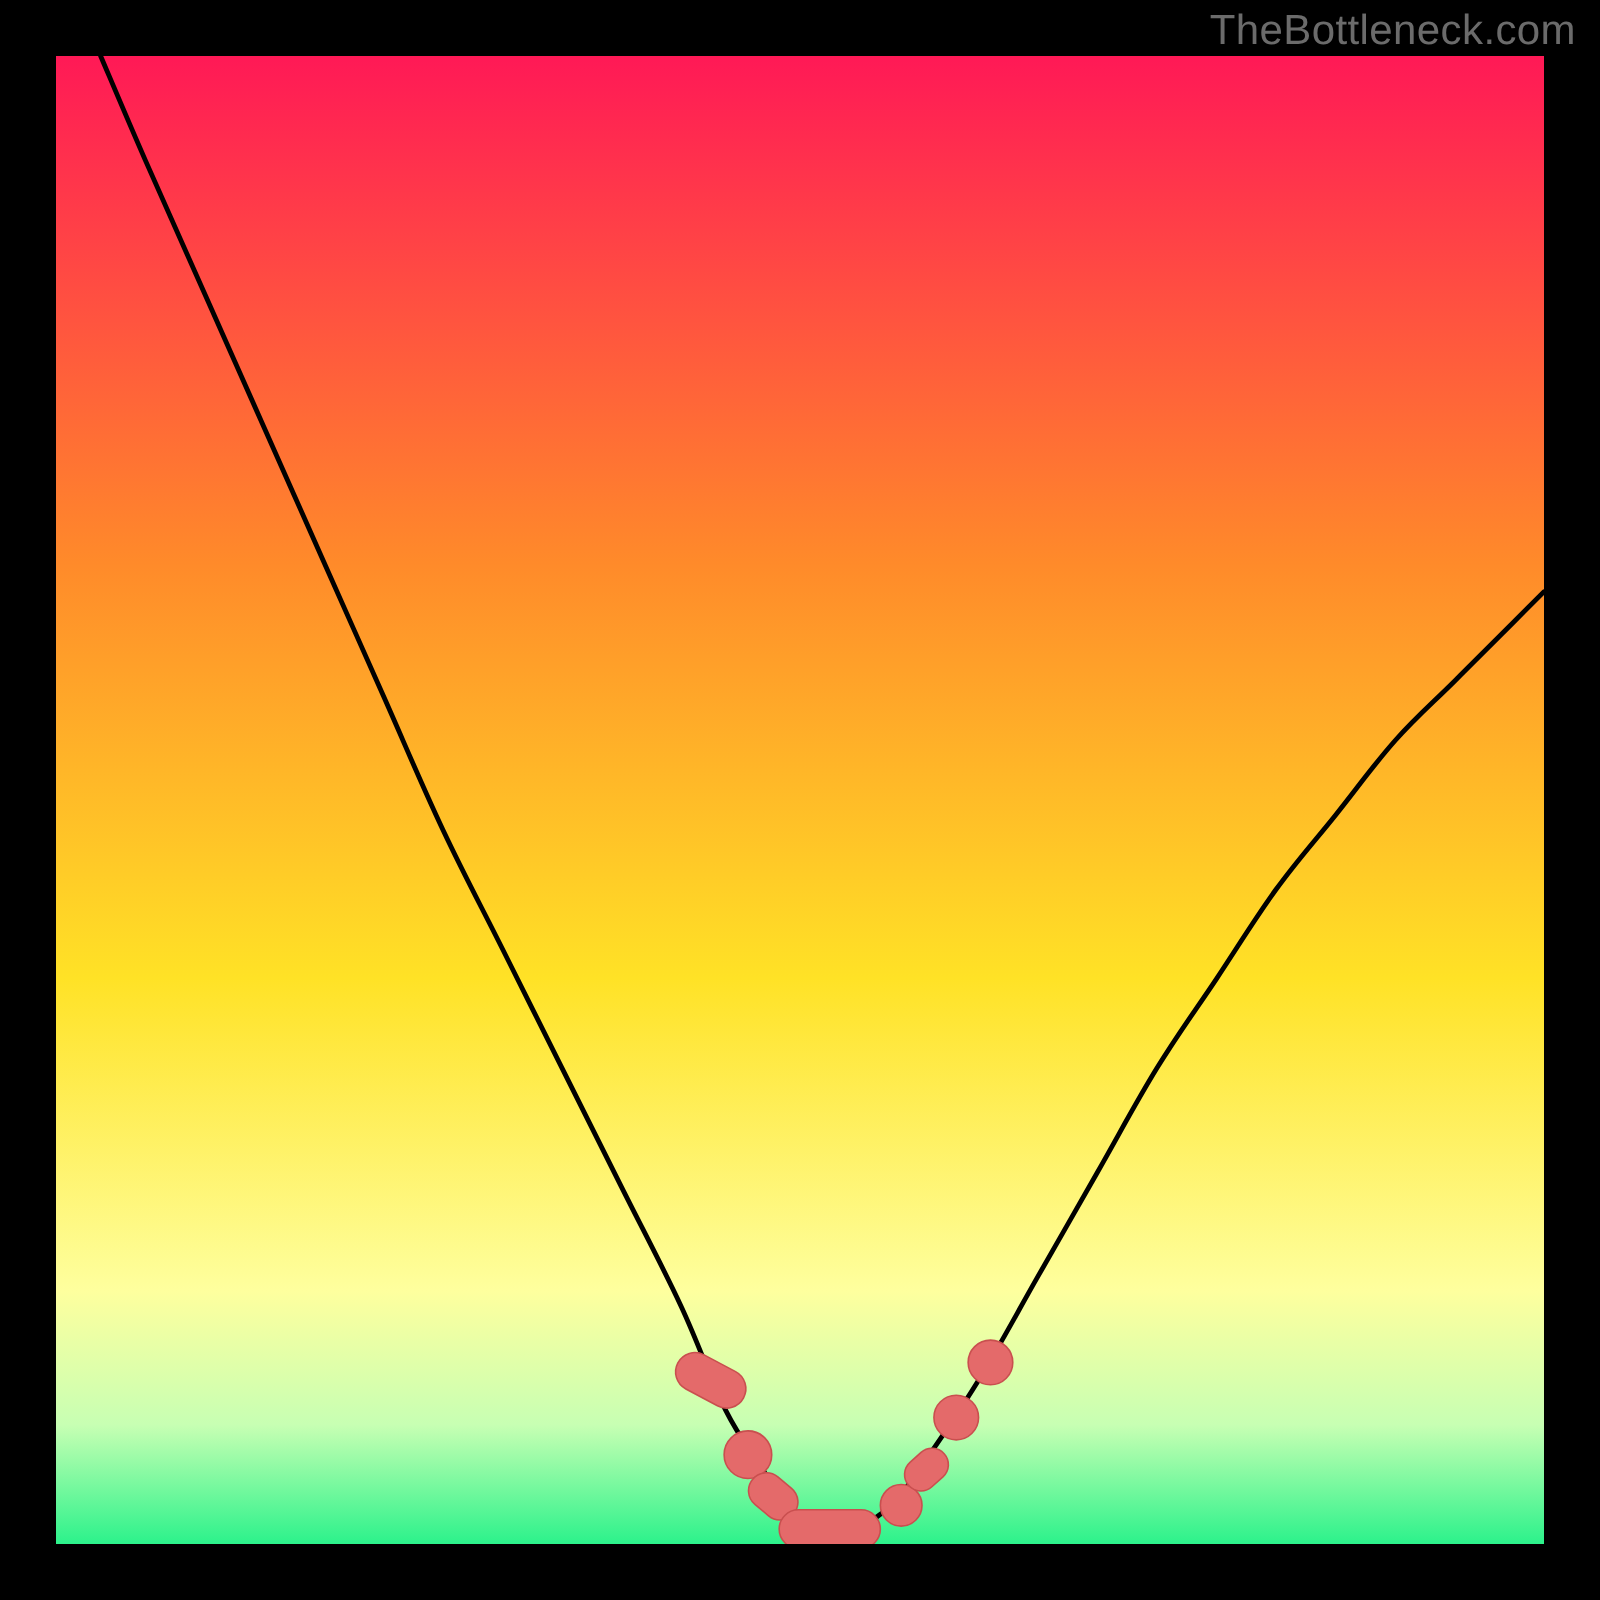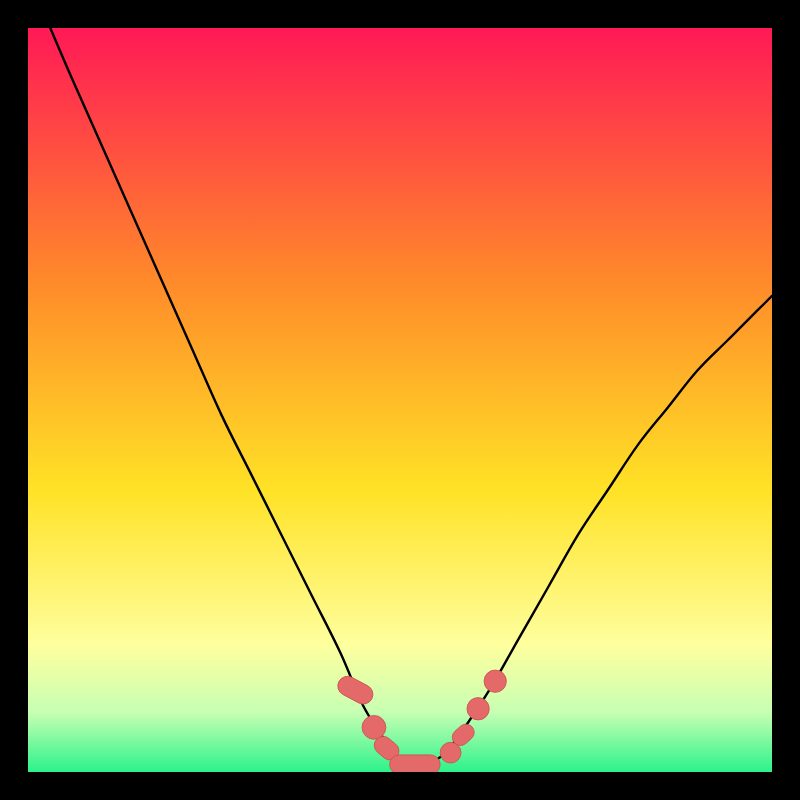--- a/index.html
+++ b/index.html
@@ -55,13 +55,14 @@
           <circle cx="345.96" cy="699.36" r="11.90" fill="#e46a6a" stroke="#c94f4f" stroke-width="0.8"></circle>
           <rect x="349.68" y="706.80" width="17.86" height="26.78" rx="8.93" fill="#e46a6a" stroke="#c94f4f" stroke-width="0.8" transform="rotate(-50 358.61 720.19)"></rect>
           <rect x="361.58" y="726.89" width="50.59" height="19.34" rx="9.67" fill="#e46a6a" stroke="#c94f4f" stroke-width="0.8" transform="rotate(0 386.88 736.56)"></rect>
           <circle cx="422.59" cy="724.66" r="10.42" fill="#e46a6a" stroke="#c94f4f" stroke-width="0.8"></circle>
           <rect x="427.06" y="694.90" width="16.37" height="23.81" rx="8.18" fill="#e46a6a" stroke="#c94f4f" stroke-width="0.8" transform="rotate(48 435.24 706.80)"></rect>
           <circle cx="450.12" cy="680.76" r="11.16" fill="#e46a6a" stroke="#c94f4f" stroke-width="0.8"></circle>
           <circle cx="467.23" cy="653.23" r="11.16" fill="#e46a6a" stroke="#c94f4f" stroke-width="0.8"></circle>
         </g>
       </svg>
   </div>
+  <div class="watermark">TheBottleneck.com</div>
 </div>
 
 </body></html>

